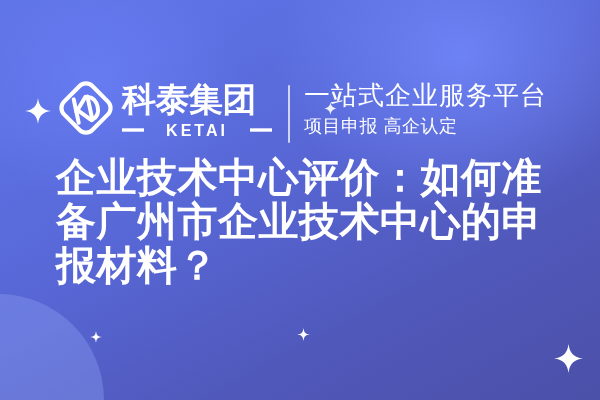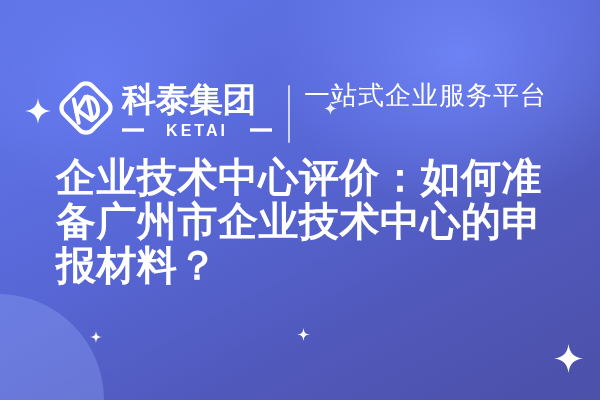--- a/index.html
+++ b/index.html
@@ -228,20 +228,21 @@
         <line x1="0" y1="9" x2="22" y2="9" stroke="#ffffff" stroke-width="3.4"></line>
         <text x="75" y="15" fill="#ffffff" text-anchor="middle" font-family="'Liberation Sans','DejaVu Sans',sans-serif" font-size="16" font-weight="bold" letter-spacing="3">KETAI</text>
         <line x1="128" y1="9" x2="150" y2="9" stroke="#ffffff" stroke-width="3.4"></line>
       </svg>
     </span>
 
     <span class="divider"></span>
 
     <span class="tagline-block">
       <div class="tagline-main">一站式企业服务平台</div>
+      <div class="tagline-sub">项目申报 高企认定</div>
     </span>
 
     <span class="spark-tag">
       <svg viewBox="0 0 13 13" width="13" height="13">
         <path d="M6.5 0 C7.05 4.1 8.9 5.95 13 6.5 C8.9 7.05 7.05 8.9 6.5 13 C5.95 8.9 4.1 7.05 0 6.5 C4.1 5.95 5.95 4.1 6.5 0 Z" fill="#ffffff"></path>
       </svg>
     </span>
 
   </div>
 

